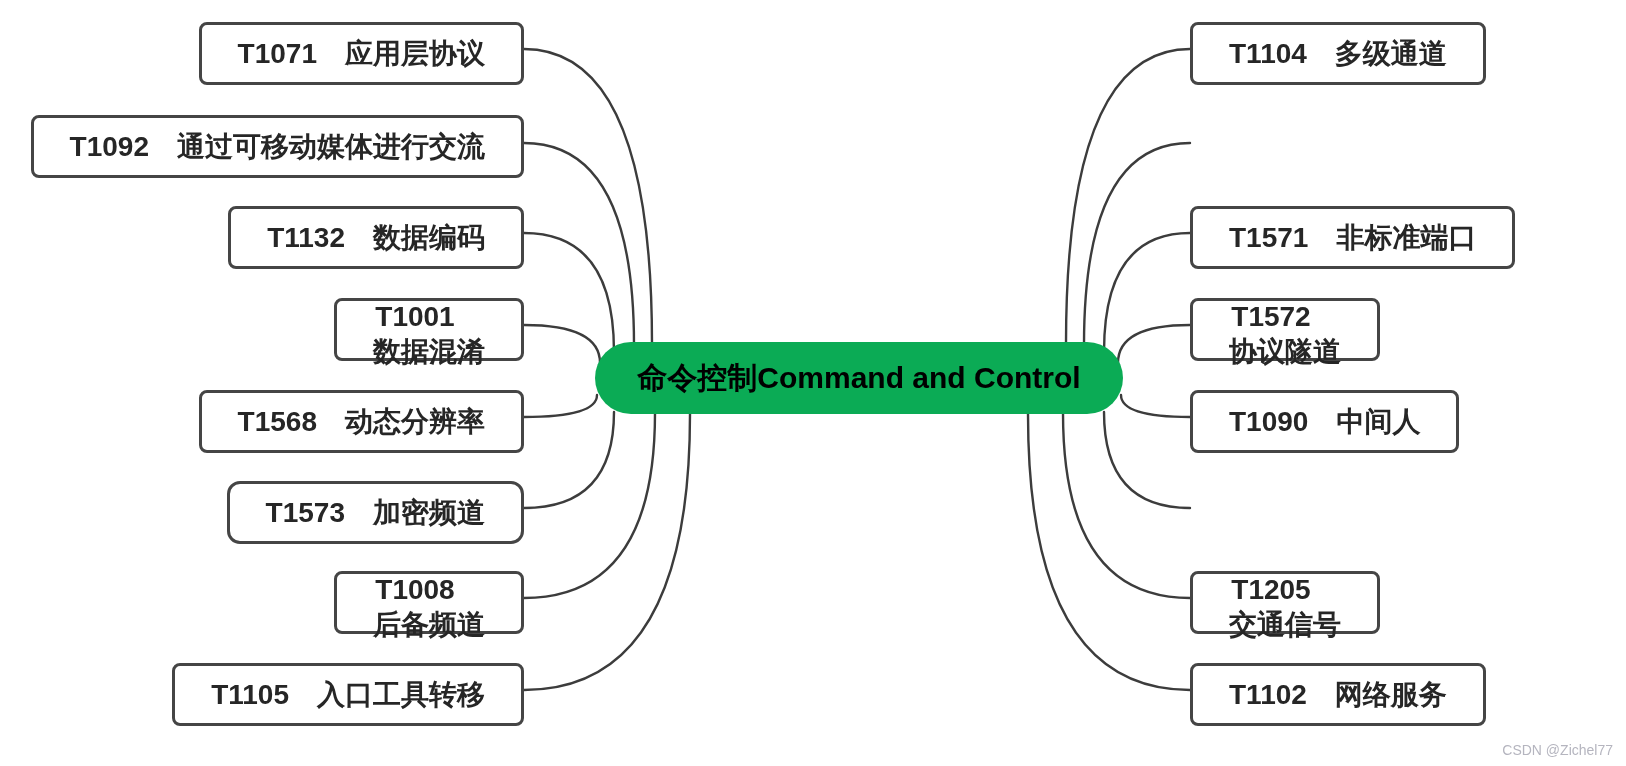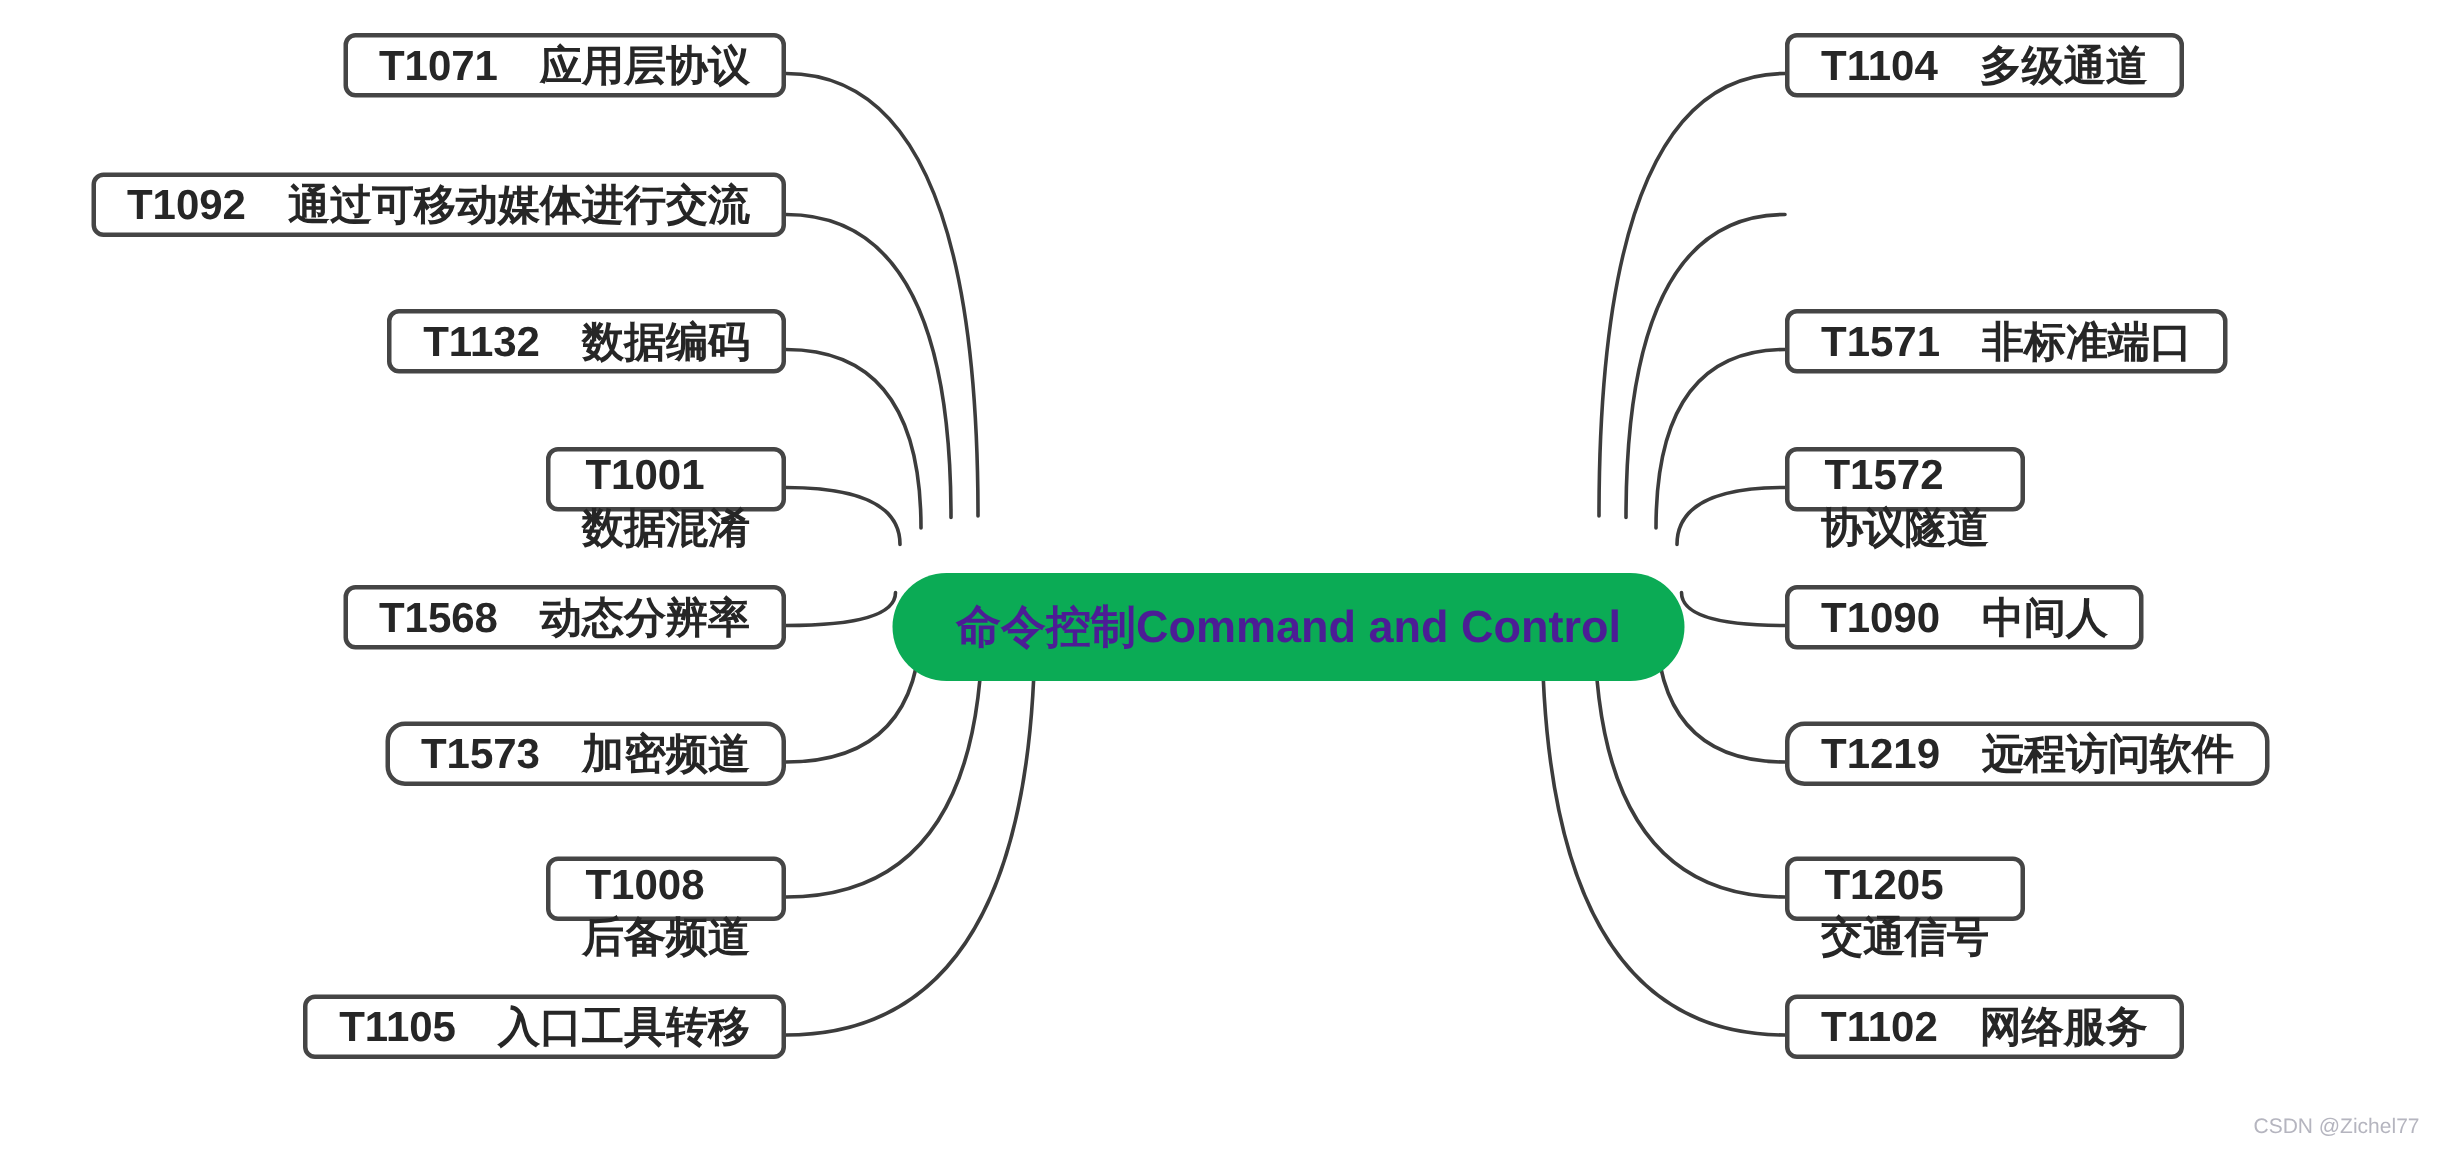--- a/index.html
+++ b/index.html
@@ -13,24 +13,24 @@
   }
   .connectors {
     position: absolute;
     left: 0; top: 0;
     width: 1626px; height: 766px;
     color: var(--connector, #3c3c3c);
   }
   .node {
     position: absolute;
     box-sizing: border-box;
-    height: 43px;
+    height: 63px;
     display: flex;
     align-items: center;
-    padding: 0 21px;
+    padding: 0 36px;
     background: #ffffff;
     border: 3px solid var(--box-border, #454545);
     border-radius: 8px;
     font-size: 28px;
     font-weight: bold;
     color: var(--box-text, #262626);
     white-space: nowrap;
   }
   .node .tid { margin-right: 28px; }
   .lcol { right: 1102px; }
@@ -46,25 +46,24 @@
   .center-node {
     position: absolute;
     left: 595px; top: 342px;
     width: 528px; height: 72px;
     box-sizing: border-box;
     background: var(--green, #0bab55);
     border-radius: 36px;
     display: flex;
     align-items: center;
     justify-content: center;
-    color: #4c1d95;
+    color: #000000;
     font-size: 30px;
     font-weight: bold;
     white-space: nowrap;
-    margin-top: 40px;
   }
   .watermark {
     position: absolute;
     right: 13px; bottom: 8px;
     font-size: 14px;
     color: var(--watermark, #b5b5bf);
   }
 </style>
 </head>
 <body>
@@ -136,24 +135,20 @@
     <span class="tlabel">非标准端口</span>
   </div>
   <div class="node rcol row3">
     <span class="tid">T1572</span>
     <span class="tlabel">协议隧道</span>
   </div>
   <div class="node rcol row4">
     <span class="tid">T1090</span>
     <span class="tlabel">中间人</span>
   </div>
-  <div class="node rcol row5">
-    <span class="tid">T1219</span>
-    <span class="tlabel">远程访问软件</span>
-  </div>
   <div class="node rcol row6">
     <span class="tid">T1205</span>
     <span class="tlabel">交通信号</span>
   </div>
   <div class="node rcol row7">
     <span class="tid">T1102</span>
     <span class="tlabel">网络服务</span>
   </div>
 
   <div class="watermark">CSDN @Zichel77</div>

